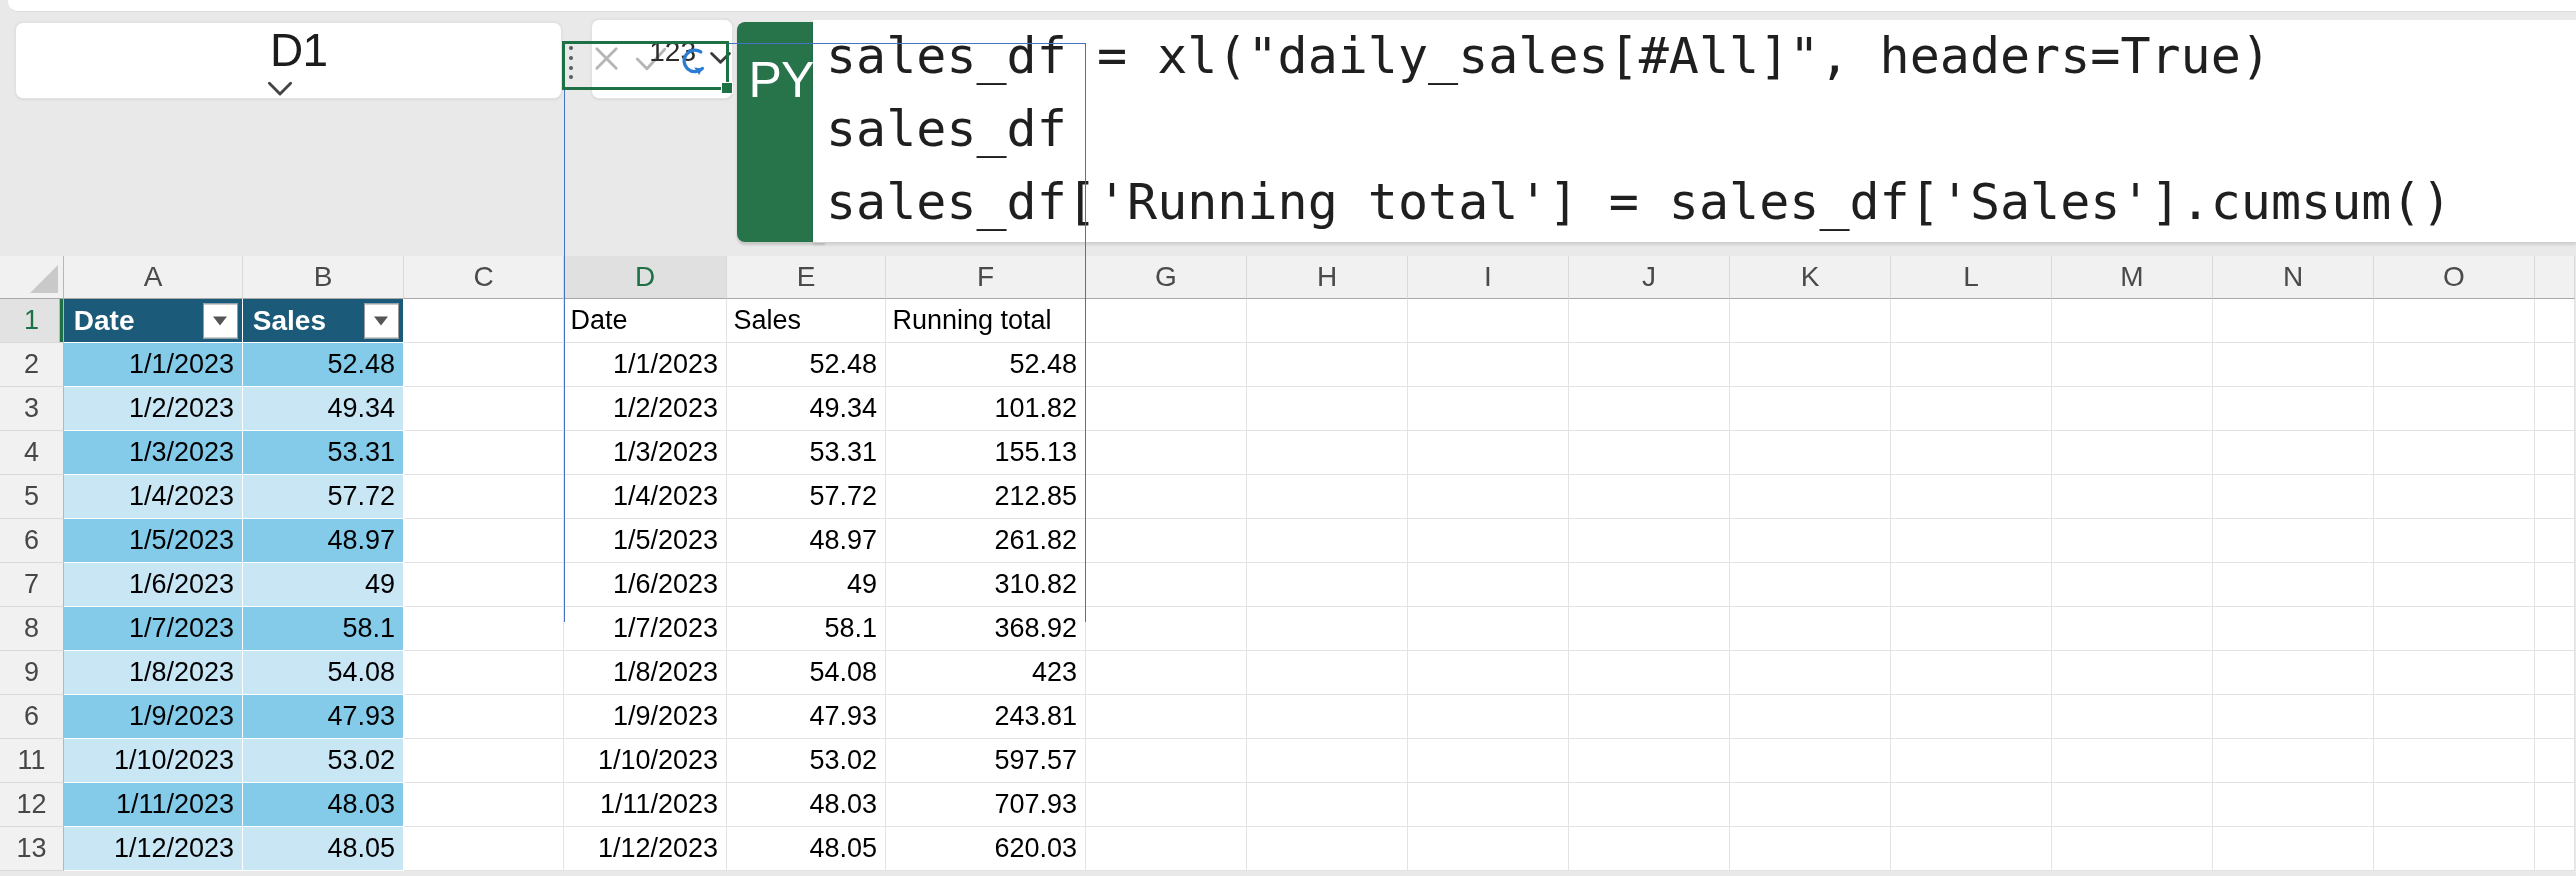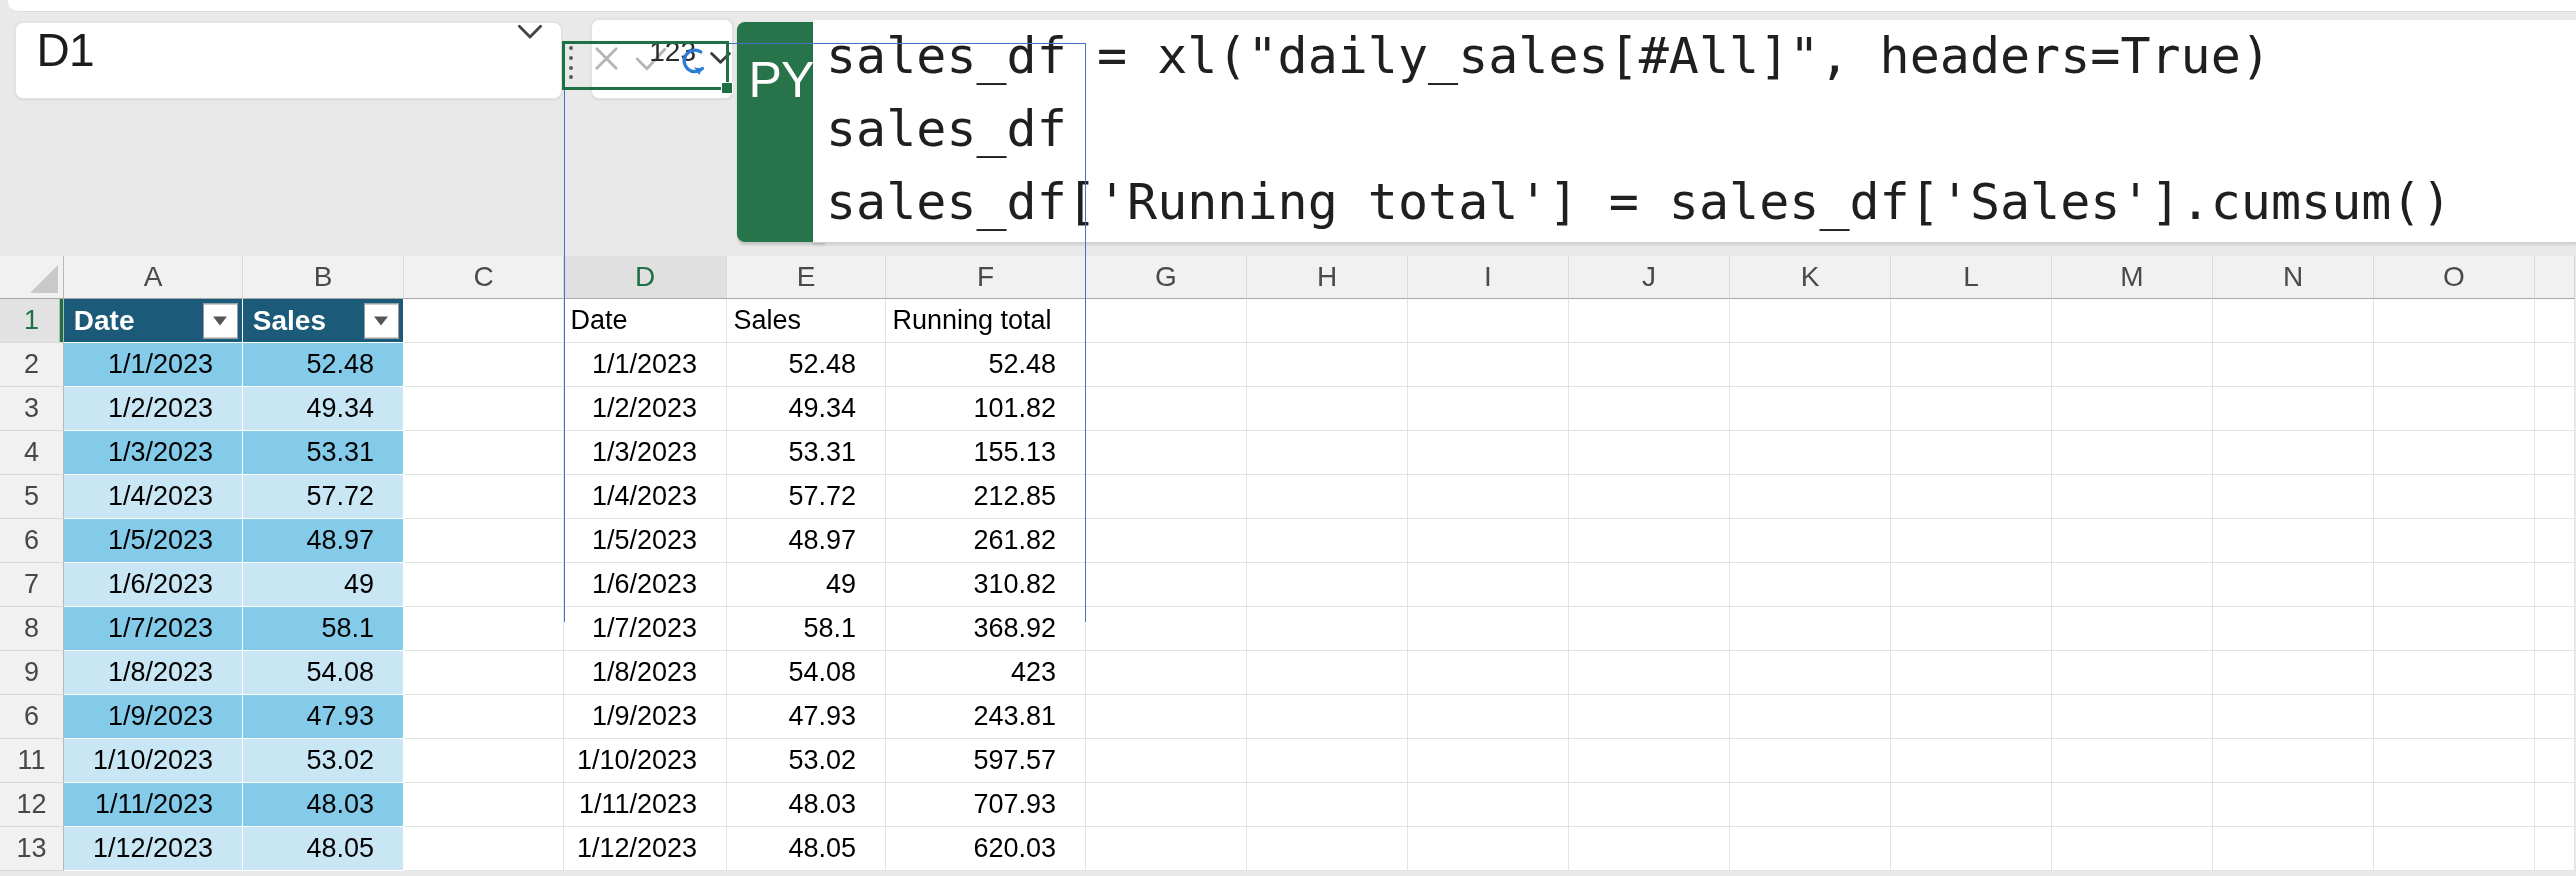--- a/index.html
+++ b/index.html
@@ -4,21 +4,21 @@
 <style>
   html,body{margin:0;padding:0;background:#e9e9e9;}
   #app{position:relative;width:2576px;height:876px;background:#e9e9e9;overflow:hidden;
        font-family:"Liberation Sans",sans-serif;}
 
   
   .ribbon-bottom{position:absolute;left:8.1px;top:0;right:0;height:11.4px;background:#fff;
        border-radius:0 0 0 9.8px;border-bottom:0.8px solid #dcdcdc;}
   .name-box{position:absolute;left:14.6px;top:22px;width:545px;height:75px;background:#fff;
        border:0.8px solid #e2e2e2;border-radius:8.1px;box-shadow:0 0.8px 2.4px rgba(0,0,0,.08);
-       display:flex;}
+       display:flex;align-items:center;flex-direction:column;}
   .name-box-text{font-size:46px;color:#1c1c1c;padding-left:21px;letter-spacing:-0.8px;flex:1;}
   .name-box .chev{margin-right:16.3px;}
   .grip{position:absolute;left:569px;top:46px;display:flex;flex-direction:column;gap:5.7px;}
   .grip i{width:4.1px;height:4.1px;border-radius:50%;background:#5a5a5a;display:block;}
   .fx-panel{position:absolute;left:591px;top:18.7px;width:140px;height:78px;background:#fff;
        border:0.8px solid #e2e2e2;border-radius:8.1px;box-shadow:0 0.8px 2.4px rgba(0,0,0,.08);
        display:flex;align-items:center;justify-content:center;gap:13px;}
   .icon-btn{display:flex;align-items:center;justify-content:center;}
   .conv{position:relative;width:47px;height:46px;}
   .conv .n123{position:absolute;right:0;top:0;font-size:28px;color:#2b2b2b;letter-spacing:0;}
@@ -41,21 +41,21 @@
   .hcell.sel{background:#e0e0e0;color:#1e7145;}
   .corner{background:#f1f1f1;border-right:0.8px solid #b7b7b7;border-bottom:0.8px solid #a8a8a8;
        display:flex;align-items:flex-end;justify-content:flex-end;}
   .corner i{display:block;width:0;height:0;margin:0 4.9px 4.9px 0;
        border-left:28px solid transparent;border-bottom:28px solid #c9c9c9;}
   .rhead{background:#f1f1f1;border-right:0.8px solid #b7b7b7;border-bottom:0.8px solid #d9d9d9;
        display:flex;align-items:center;justify-content:center;font-size:27px;color:#474747;}
   .rhead.sel{background:#e2e2e2;color:#1e7145;box-shadow:inset -3.3px 0 0 #1e7145;}
   .cell{background:#fff;border-right:0.8px solid #e3e3e3;border-bottom:0.8px solid #e3e3e3;
        display:flex;align-items:center;font-size:27px;color:#000;box-sizing:border-box;}
-  .cell.right{justify-content:flex-end;padding-right:29px;}
+  .cell.right{justify-content:flex-end;padding-right:8px;}
   .cell.left{justify-content:flex-start;padding-left:6.5px;}
   .tblhead{background:#1b5a78;color:#fff;font-weight:bold;font-size:28px;
        border-right:1.6px solid #fff;border-bottom:1.6px solid #fff;position:relative;
        justify-content:flex-start;padding-left:9.8px;}
   .band-dark{background:#84cbea;border-right:1.6px solid #fff;border-bottom:1.6px solid #fff;}
   .band-light{background:#c9e6f5;border-right:1.6px solid #fff;border-bottom:1.6px solid #fff;}
   .filter-btn{position:absolute;right:4.1px;top:50%;transform:translateY(-50%);width:33px;height:33px;
        background:#fff;border:0.8px solid #9a9a9a;display:flex;align-items:center;justify-content:center;}
   .filter-btn i{display:block;width:0;height:0;border-left:7.3px solid transparent;
        border-right:7.3px solid transparent;border-top:9.8px solid #555;}

